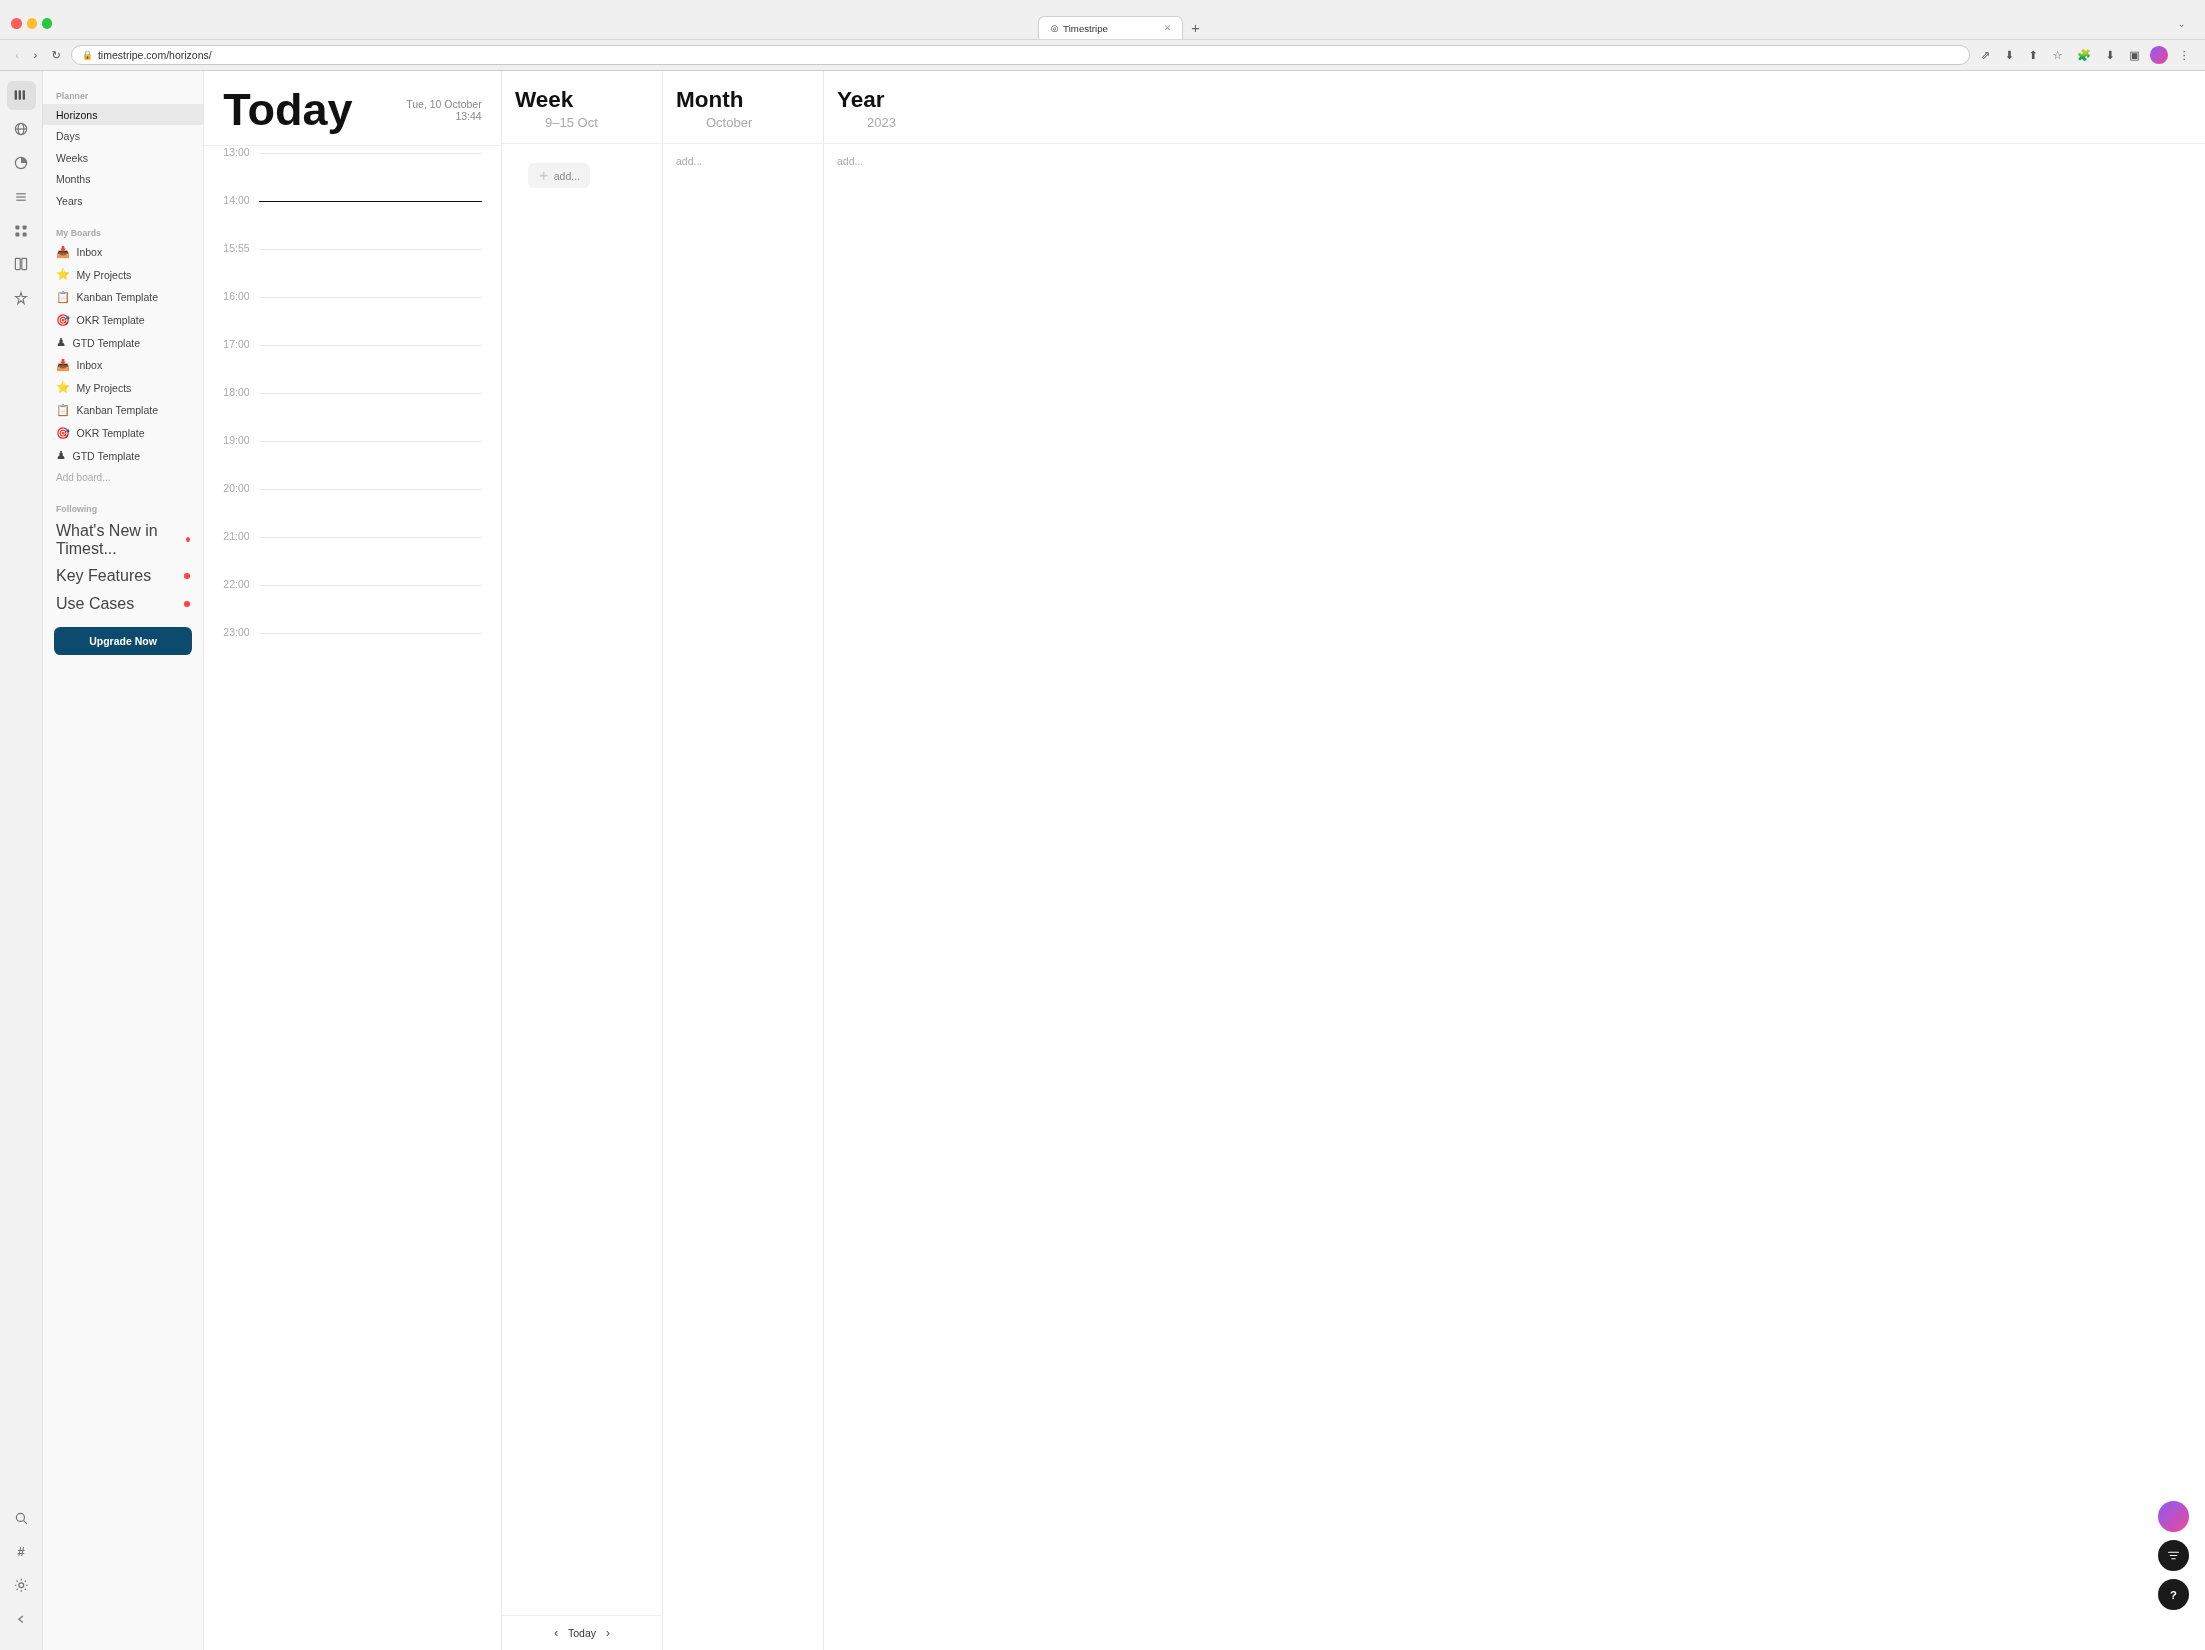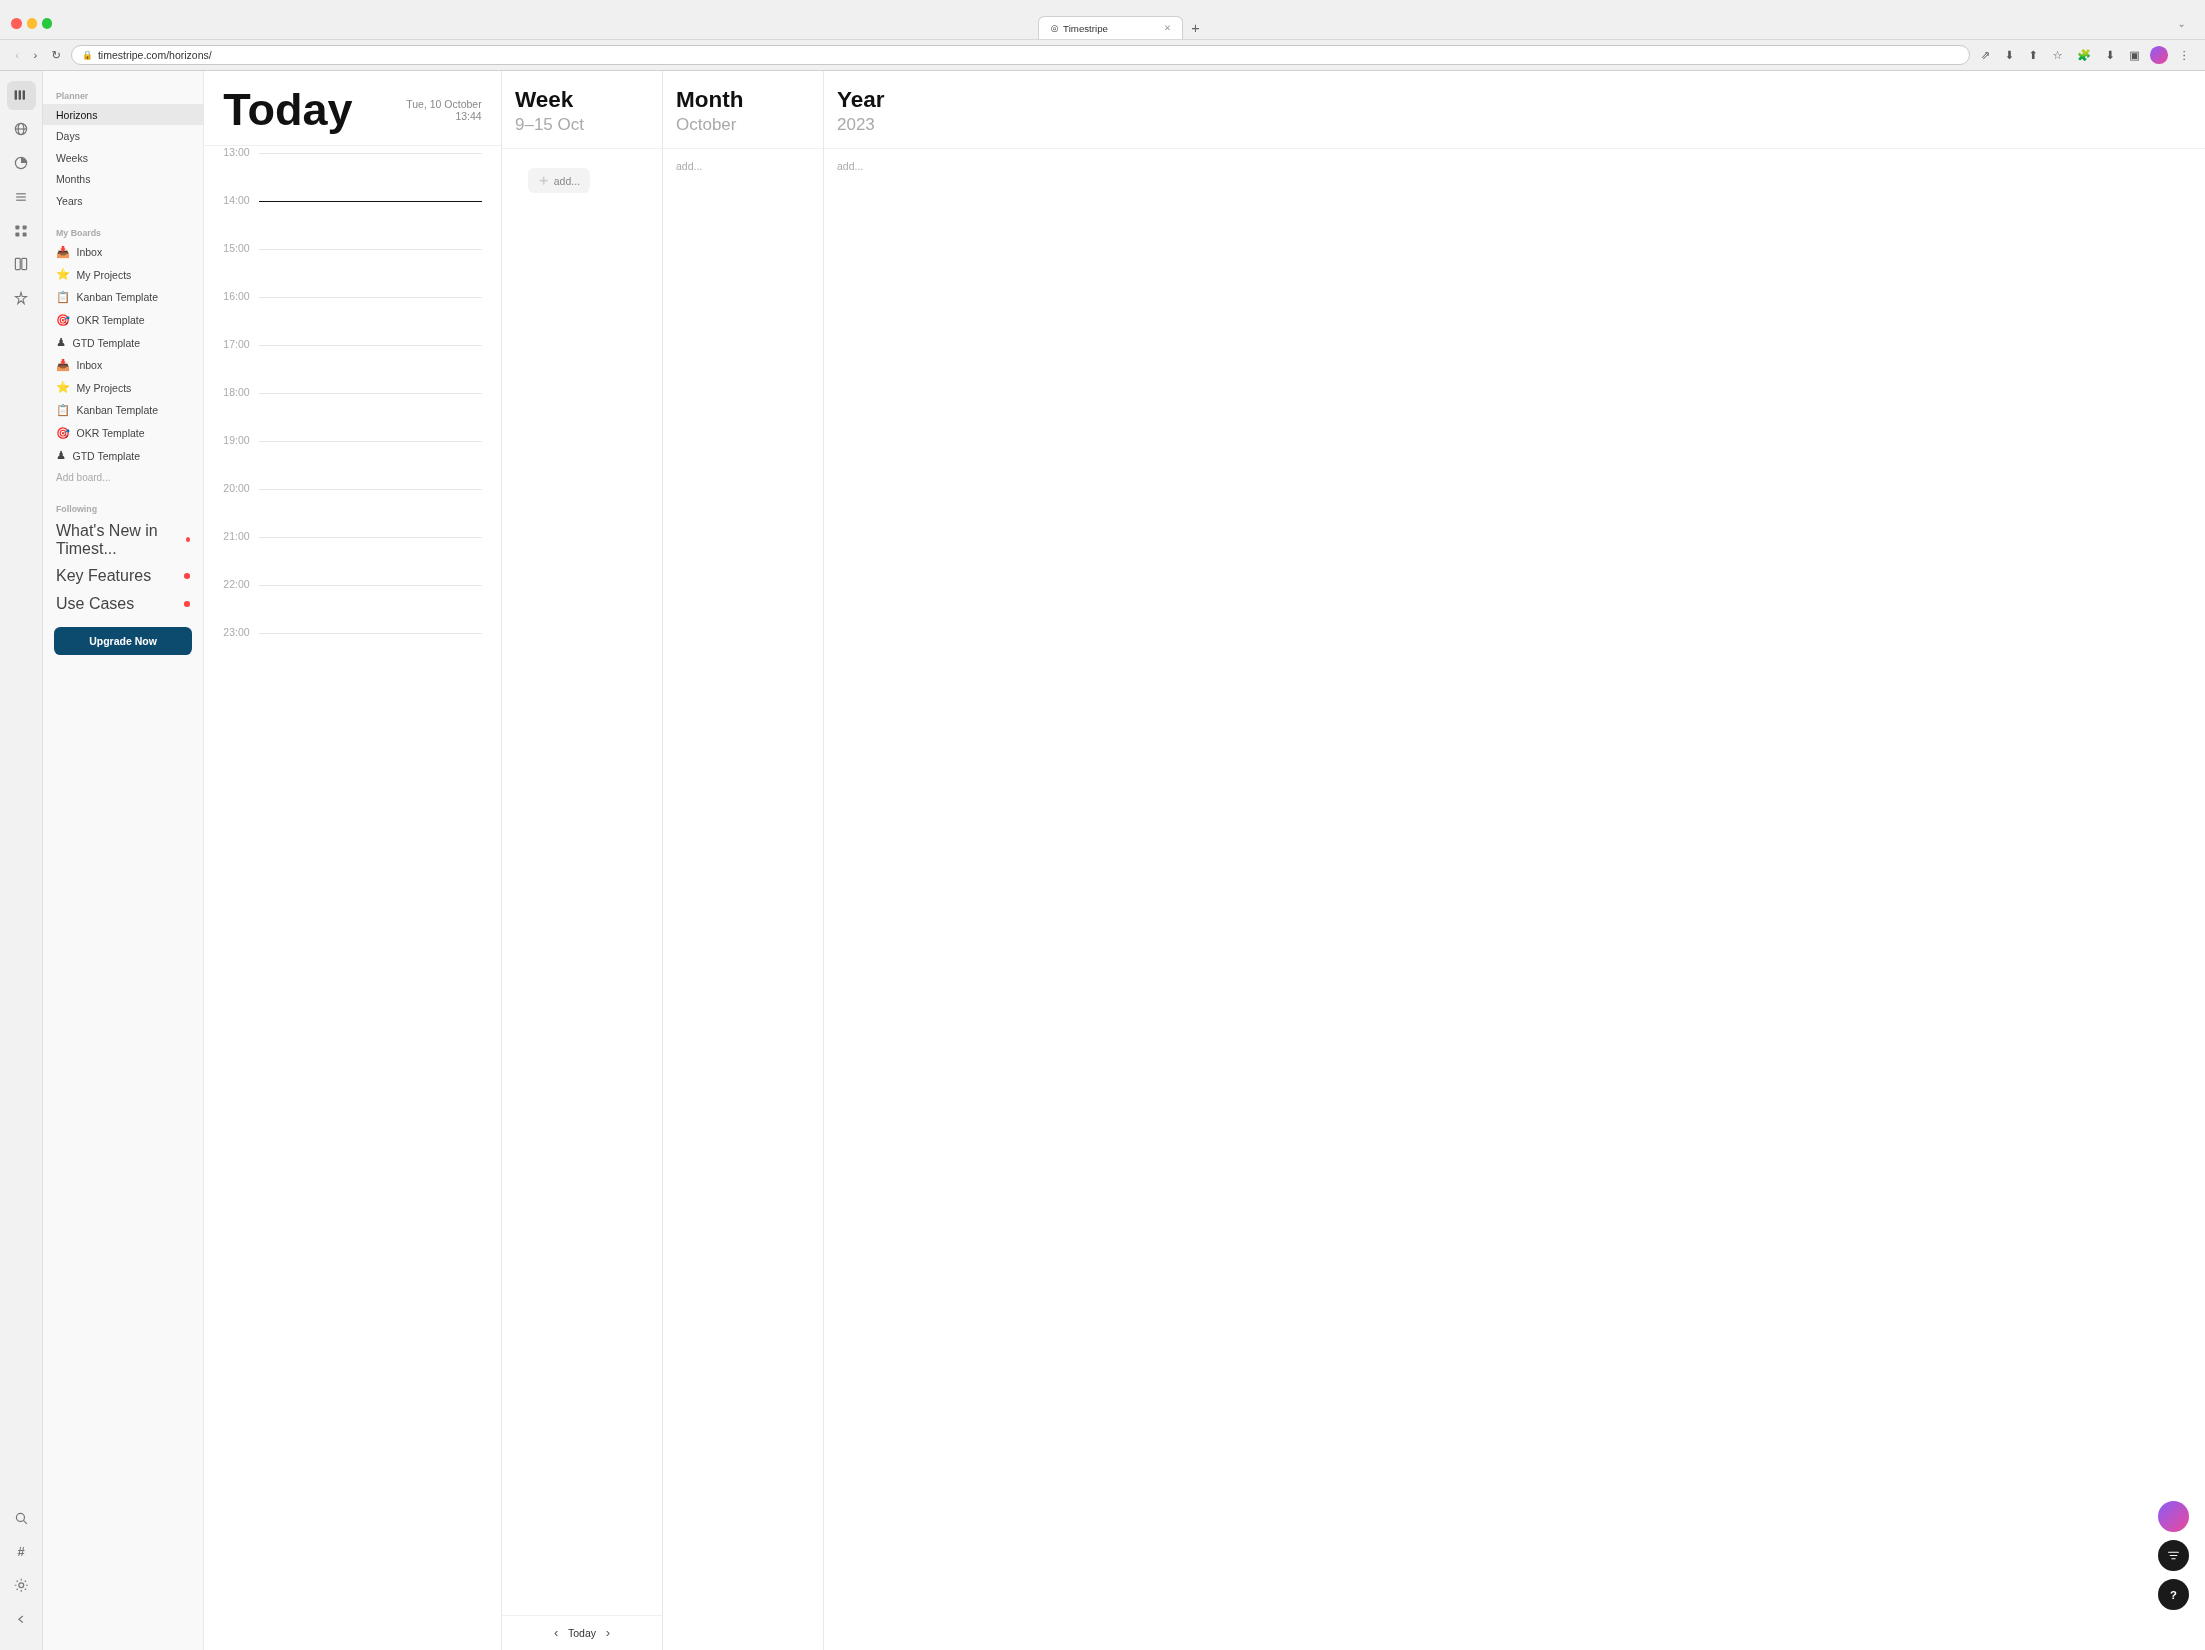--- a/index.html
+++ b/index.html
@@ -59,21 +59,21 @@
     .time-scroll { flex: 1; overflow-y: auto; padding: 0 19.3px; }
     .time-row { display: flex; align-items: flex-start; padding: 0; min-height: 48px; position: relative; }
     .time-label { font-size: 10.5px; color: #aaa; width: 36px; padding-top: 0; flex-shrink: 0; }
     .time-line { flex: 1; border-top: 0.8px solid #e8e8e8; margin-top: 6.4px; }
     .time-line.current { border-top: 1.6px solid #111; }
 
     
     .week-panel { width: 161px; border-right: 0.8px solid #e8e8e8; display: flex; flex-direction: column; }
     .week-header { padding: 16px 13px 13px; border-bottom: 0.8px solid #f0f0f0; }
     .panel-title { font-size: 22.5px; font-weight: 700; color: #111; }
-    .panel-subtitle { font-size: 17px; color: #aaa; margin-top: 1.6px; }
+    .panel-subtitle { font-size: 13px; color: #aaa; margin-top: 1.6px; margin-left: 30px; }
     .week-add-btn { margin: 9.7px 13px; background: #f3f3f3; border: none; border-radius: 6.4px; padding: 6.4px 9.7px; font-size: 10.5px; color: #888; cursor: pointer; text-align: left; display: flex; align-items: center; gap: 4.8px; }
     .week-nav { display: flex; align-items: center; justify-content: center; gap: 9.7px; padding: 9.7px 13px; margin-top: auto; border-top: 0.8px solid #f0f0f0; }
     .nav-arrow { background: none; border: none; cursor: pointer; color: #555; font-size: 13px; }
     .today-nav-btn { font-size: 10.5px; color: #333; background: none; border: none; cursor: pointer; }
 
     
     .month-panel { width: 161px; border-right: 0.8px solid #e8e8e8; display: flex; flex-direction: column; }
     .month-header { padding: 16px 13px 13px; border-bottom: 0.8px solid #f0f0f0; }
     .month-add-area { padding: 9.7px 13px; }
     .month-add-text { font-size: 10.5px; color: #aaa; }
@@ -308,21 +308,21 @@
       <div class="time-scroll">
         <div class="time-row">
           <span class="time-label">13:00</span>
           <div class="time-line"></div>
         </div>
         <div class="time-row">
           <span class="time-label">14:00</span>
           <div class="time-line current"></div>
         </div>
         <div class="time-row">
-          <span class="time-label">15:00</span>
+          <span class="time-label">15:55</span>
           <div class="time-line"></div>
         </div>
         <div class="time-row">
           <span class="time-label">16:00</span>
           <div class="time-line"></div>
         </div>
         <div class="time-row">
           <span class="time-label">17:00</span>
           <div class="time-line"></div>
         </div>

